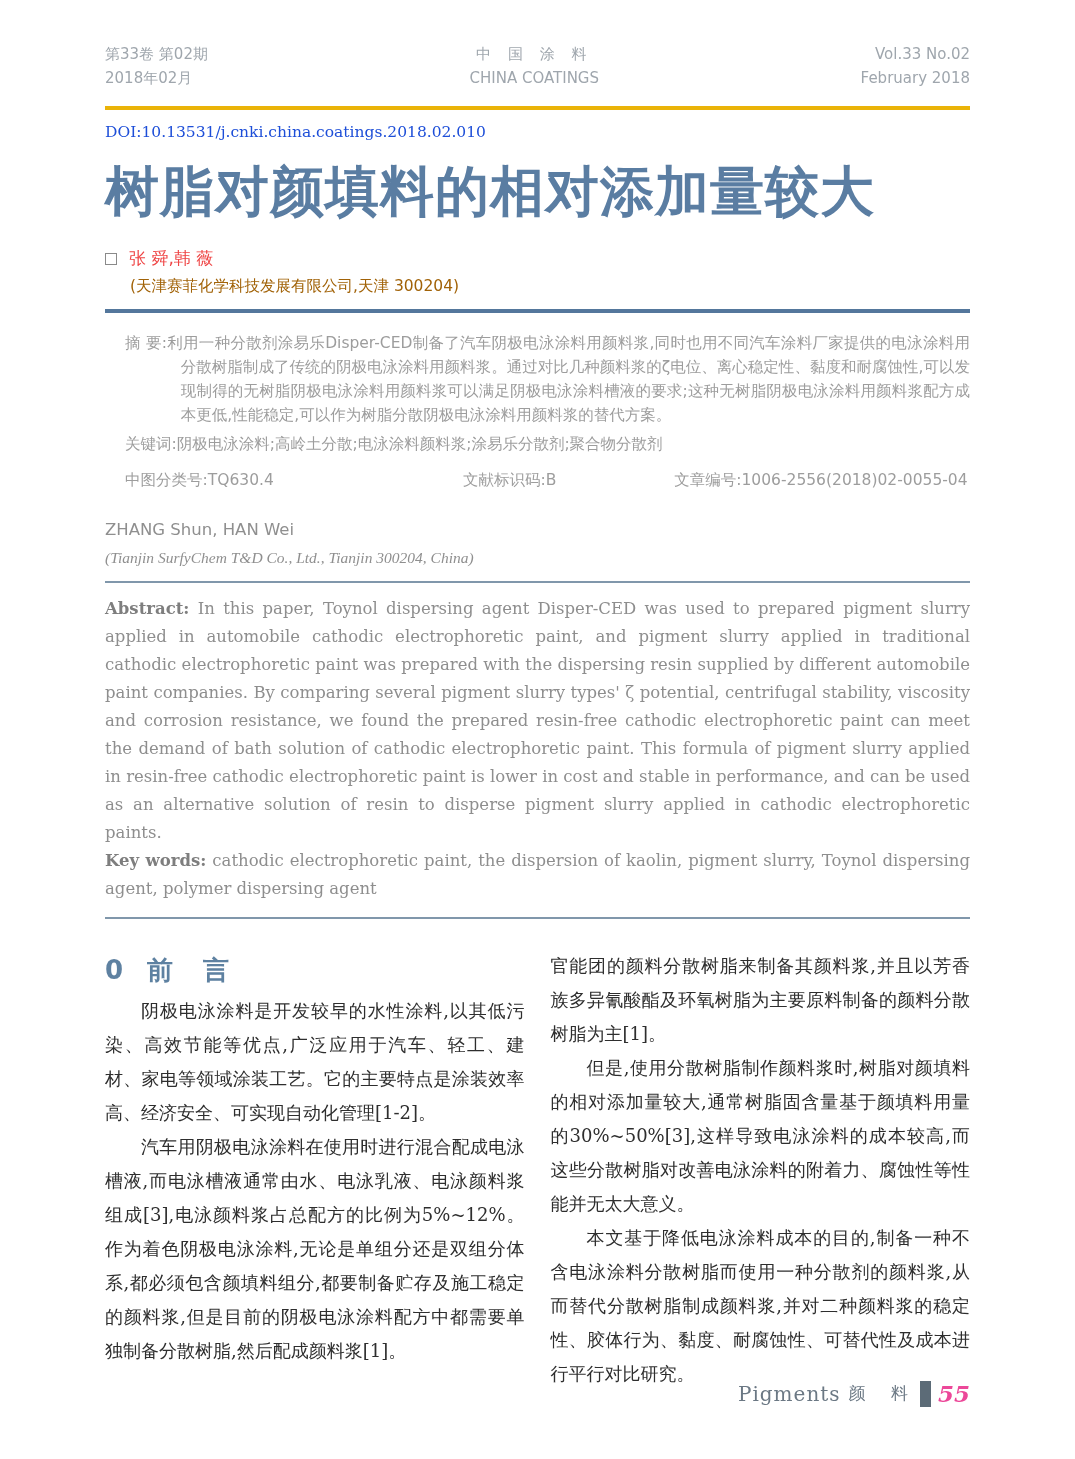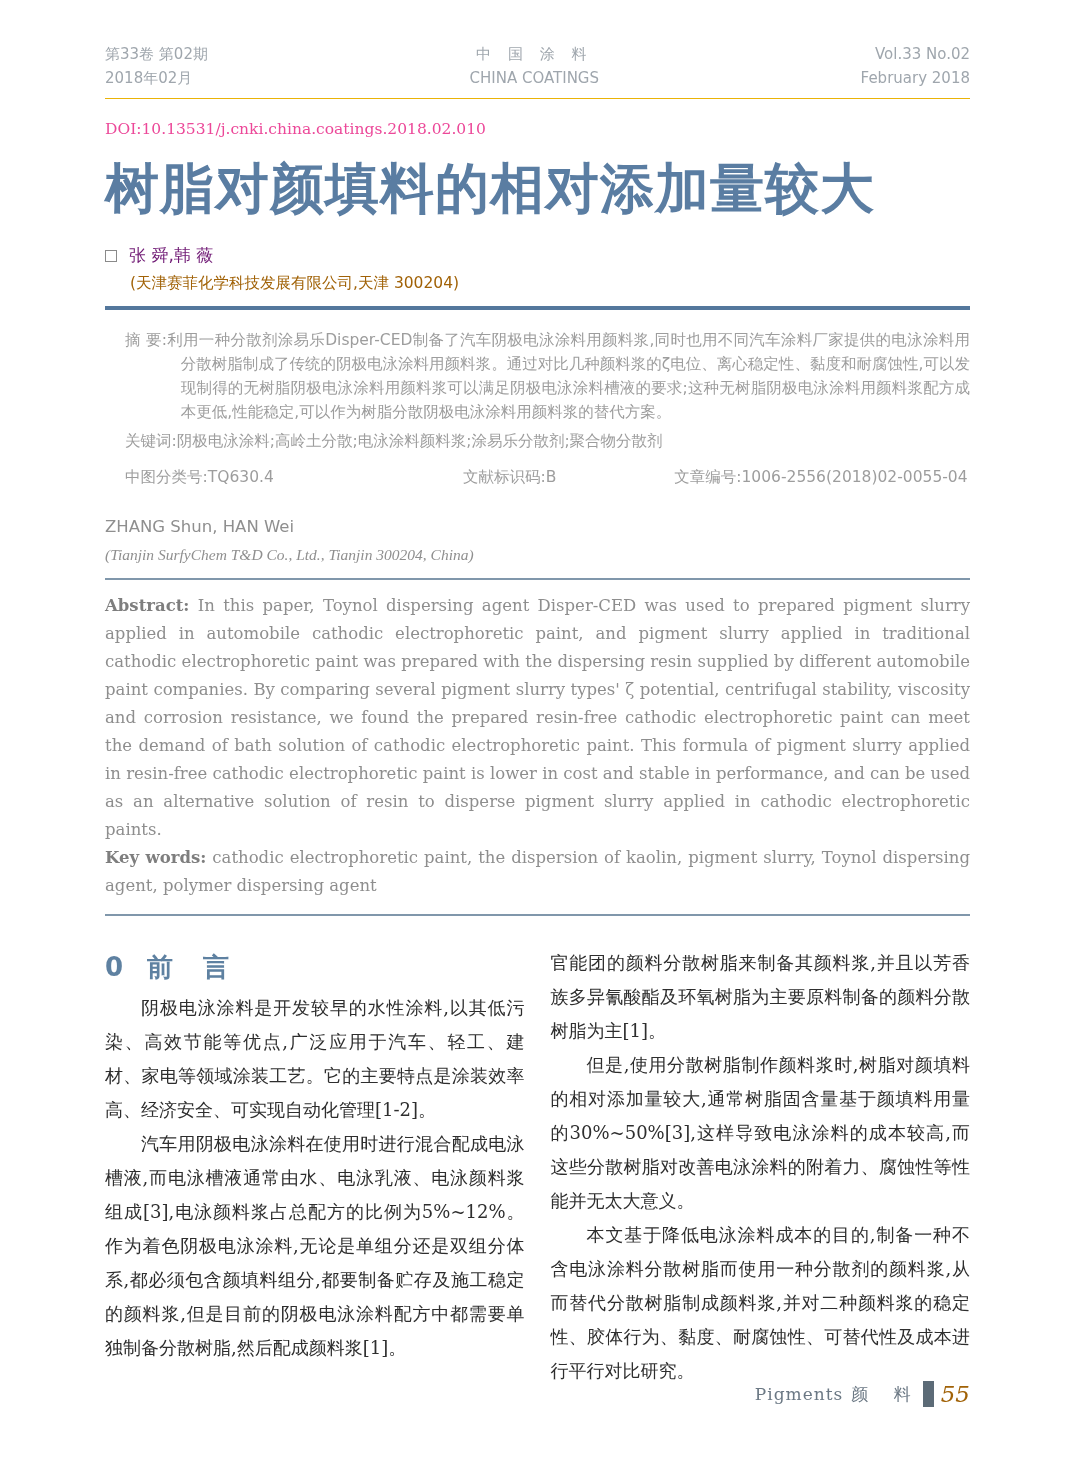--- a/index.html
+++ b/index.html
@@ -7,37 +7,37 @@
   body {
     width:1075px; height:1459px; margin:0 auto; overflow:hidden;
     font-family:"DejaVu Sans","Liberation Sans",sans-serif;
     -webkit-font-smoothing:antialiased;
   }
   .page { padding:42px 105px 0 105px; position:relative; height:100%; }
 
   
   .jheader {
     display:flex; justify-content:space-between; align-items:flex-start;
-    border-bottom:1px solid #eab308; padding-bottom:8px;
+    border-bottom:4px solid #eab308; padding-bottom:16px;
     color:#9fa6ad; font-size:15px; line-height:24px;
   }
   .jheader .col-c { text-align:center; }
   .jheader .col-r { text-align:right; }
   .jheader .cn { letter-spacing:6px; }
   .doi {
     font-family:"DejaVu Serif","Liberation Serif",serif;
-    color:#ec4899; font-size:15.5px; margin-top:21px;
+    color:#1d4ed8; font-size:15.5px; margin-top:13px;
   }
 
   
   .title-cn {
     margin-top:20px; color:#5a7da2; font-size:54px; font-weight:bold;
     letter-spacing:1px; line-height:1.15; font-family:"DejaVu Sans","Liberation Sans",sans-serif;
   }
-  .authors-row { margin-top:24px; display:flex; align-items:center; color:#701a75; font-size:17px; }
+  .authors-row { margin-top:24px; display:flex; align-items:center; color:#ef4444; font-size:17px; }
   .marker {
     display:inline-block; width:12px; height:12px; border:1.5px solid #8a8a8a;
     margin-right:12px; flex:0 0 auto;
   }
   .affil-cn { margin-top:6px; padding-left:25px; color:#a16207; font-size:15.5px; }
   .rule-thick { height:4px; background:#54779c; margin-top:12px; }
 
   
   .meta-cn { padding-left:20px; margin-top:18px; color:#9d9d9d; font-size:15.5px; line-height:24px; }
   .abs-cn { padding-left:3.6em; text-indent:-3.6em; text-align:justify; }
@@ -81,24 +81,24 @@
     text-align:justify; text-indent:2em;
   }
   .bodytext p.no-indent { text-indent:0; }
 
   
   .pfooter {
     position:absolute; right:105px; bottom:52px;
     display:flex; align-items:center;
     font-family:"DejaVu Serif","Liberation Serif",serif; color:#6b7884;
   }
-  .pfooter .sec-en { font-size:17px; letter-spacing:1px; }
+  .pfooter .sec-en { font-size:20px; letter-spacing:1px; }
   .pfooter .sec-cn { font-size:17px; margin-left:8px; letter-spacing:10px; }
   .pfooter .bar { width:11px; height:26px; background:#5c6b77; margin:0 7px 0 2px; }
-  .pfooter .pno { font-size:23px; font-style:italic; font-weight:400; color:#a16207; }
+  .pfooter .pno { font-size:23px; font-style:italic; font-weight:700; color:#ec4899; }
 </style>
 </head>
 <body>
 
 <div class="page">
 
   <div class="jheader">
     <div class="col-l">
       <div>第33卷 第02期</div>
       <div>2018年02月</div>

